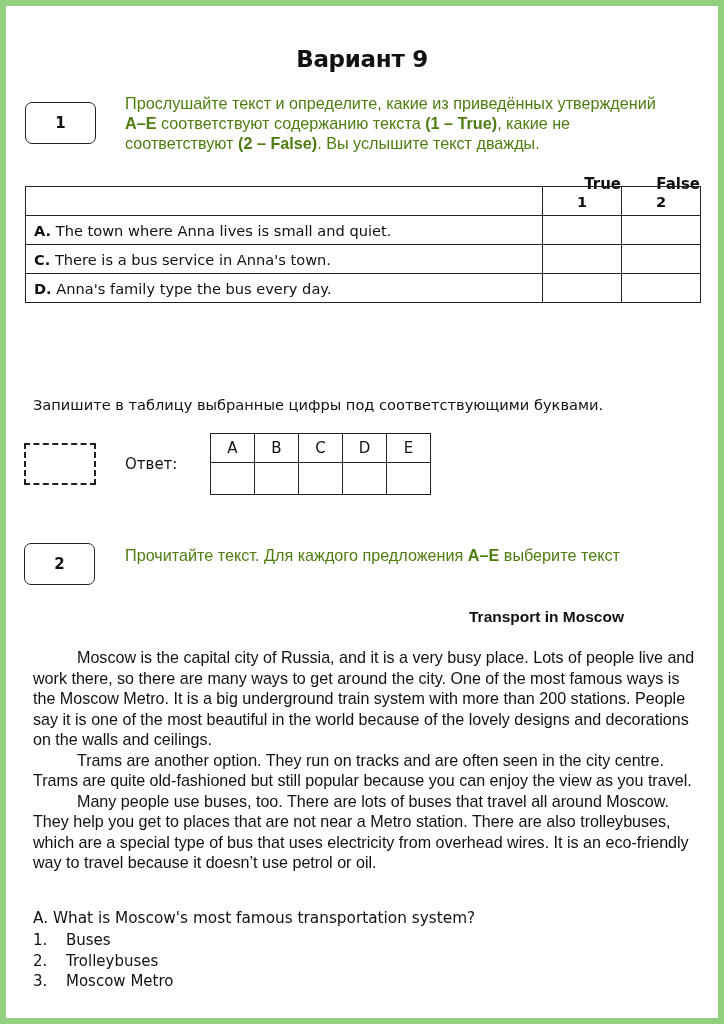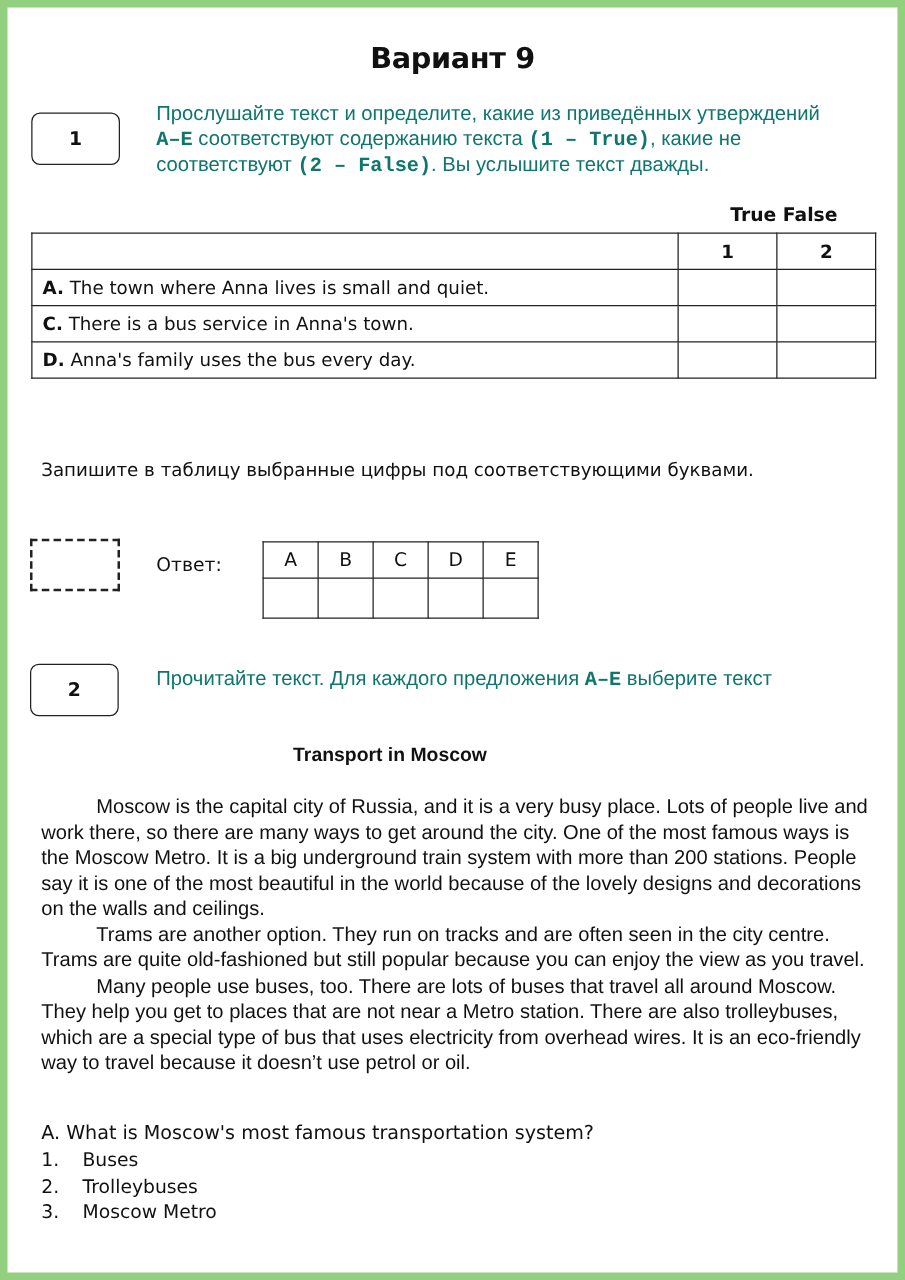--- a/index.html
+++ b/index.html
@@ -1,36 +1,36 @@
 <!DOCTYPE html>
 <html><head>
 <meta charset="utf-8">
 <style>
   * { box-sizing: border-box; margin: 0; padding: 0; }
   html, body { width: 724px; height: 1024px; background: #ffffff; overflow: hidden; }
   body { font-family: "DejaVu Sans", "Liberation Sans", sans-serif; color: #111; position: relative; }
   .frame { position: absolute; left: 0; top: 0; width: 724px; height: 1024px; border: 6px solid #92cf7e; border-top-width: 6px; }
-  .abs { position: absolute; }
+  .abs { position: absolute; margin-top: 12px; }
   .title { left: 0; width: 724px; top: 34px; text-align: center; font-size: 23px; font-weight: bold; font-family: "DejaVu Sans", sans-serif; letter-spacing: -0.3px; }
   .task-box { width: 71px; height: 42px; border: 1.5px solid #222; border-radius: 7px; display: flex; align-items: center; justify-content: center; font-weight: bold; font-size: 15px; }
-  .instr { font-family: "Liberation Sans", sans-serif; font-size: 16.2px; line-height: 20px; color: #0f766e; }
-  .instr b { font-weight: bold; font-family: Liberation Mono, monospace; }
+  .instr { font-family: "Liberation Sans", sans-serif; font-size: 16.2px; line-height: 20px; color: #4d7c0f; }
+  .instr b { font-weight: bold; }
   .tf-head { font-weight: bold; font-size: 15px; text-align: right; width: 79px; }
   table.stmts { position: absolute; left: 25px; top: 186px; border-collapse: collapse; width: 676px; }
   table.stmts td { border: 1.5px solid #222; height: 29px; font-size: 14.6px; padding: 0 0 0 8px; white-space: nowrap; }
   table.stmts td.chk { width: 79px; padding: 0; text-align: center; font-weight: bold; }
   table.stmts td b { font-weight: bold; }
   .note { font-size: 14.6px; }
   .dash-box { left: 24px; top: 431px; width: 72px; height: 42px; border: 2px dashed #222; }
   .answer-label { left: 125px; top: 443px; font-size: 15px; }
   table.ans { position: absolute; left: 210px; top: 433px; border-collapse: collapse; }
   table.ans td { border: 1.5px solid #222; width: 44px; text-align: center; font-size: 15px; }
   table.ans tr.h td { height: 29px; }
   table.ans tr.b td { height: 32px; }
-  .text-title { left: 0; width: 624px; top: 596px; text-align: center; font-family: "Liberation Sans", sans-serif; font-weight: bold; font-size: 15.5px; }
+  .text-title { left: 0; width: 624px; top: 596px; text-align: right; font-family: "Liberation Sans", sans-serif; font-weight: bold; font-size: 15.5px; }
   .passage { left: 33px; top: 635px; width: 665px; font-family: "Liberation Sans", sans-serif; font-size: 16.1px; line-height: 20.5px; }
   .passage p { text-indent: 44px; }
   .question { left: 33px; top: 897px; font-weight: normal; font-size: 15.3px; }
   .options { left: 33px; top: 918px; font-size: 15px; line-height: 20.5px; }
   .options .opt { display: flex; }
   .options .num { width: 33px; }
 </style>
 </head>
 <body>
 
@@ -41,48 +41,48 @@
 <div class="abs task-box" style="left:25px; top:90px;">
   <span>1</span>
 </div>
 <div class="abs instr" style="left:125px; top:81px;">
   <div>Прослушайте текст и определите, какие из приведённых утверждений</div>
   <div><b>А–Е</b><span> соответствуют содержанию текста </span><b>(1 – True)</b><span>, какие не</span></div>
   <div><span>соответствуют </span><b>(2 – False)</b><span>. Вы услышите текст дважды.</span></div>
 </div>
 
 <div class="abs tf-head" style="left:542px; top:163px;">True</div>
-<div class="abs tf-head" style="left:591px; top:163px;">False</div>
+<div class="abs tf-head" style="left:621px; top:163px;">False</div>
 
 <table class="stmts">
   <tbody>
       <tr>
     <td></td>
     <td class="chk">1</td>
     <td class="chk">2</td>
   </tr>
   <tr>
     <td><b>A.</b><span> The town where Anna lives is small and quiet.</span></td>
     <td class="chk"></td>
     <td class="chk"></td>
   </tr>
   <tr>
     <td><b>C.</b><span> There is a bus service in Anna's town.</span></td>
     <td class="chk"></td>
     <td class="chk"></td>
   </tr>
   <tr>
-    <td><b>D.</b><span> Anna's family uses the bus every day.</span></td>
+    <td><b>D.</b><span> Anna's family type the bus every day.</span></td>
     <td class="chk"></td>
     <td class="chk"></td>
   </tr>
 </tbody>
   </table>
 
-<div class="abs note" style="left:33px; top:368px;">Запишите в таблицу выбранные цифры под соответствующими буквами.</div>
+<div class="abs note" style="left:33px; top:384px;">Запишите в таблицу выбранные цифры под соответствующими буквами.</div>
 
 <div class="abs dash-box"></div>
 <div class="abs answer-label">Ответ:</div>
 
 <table class="ans">
   <tbody>
       <tr class="h">
     <td>A</td>
     <td>B</td>
     <td>C</td>

